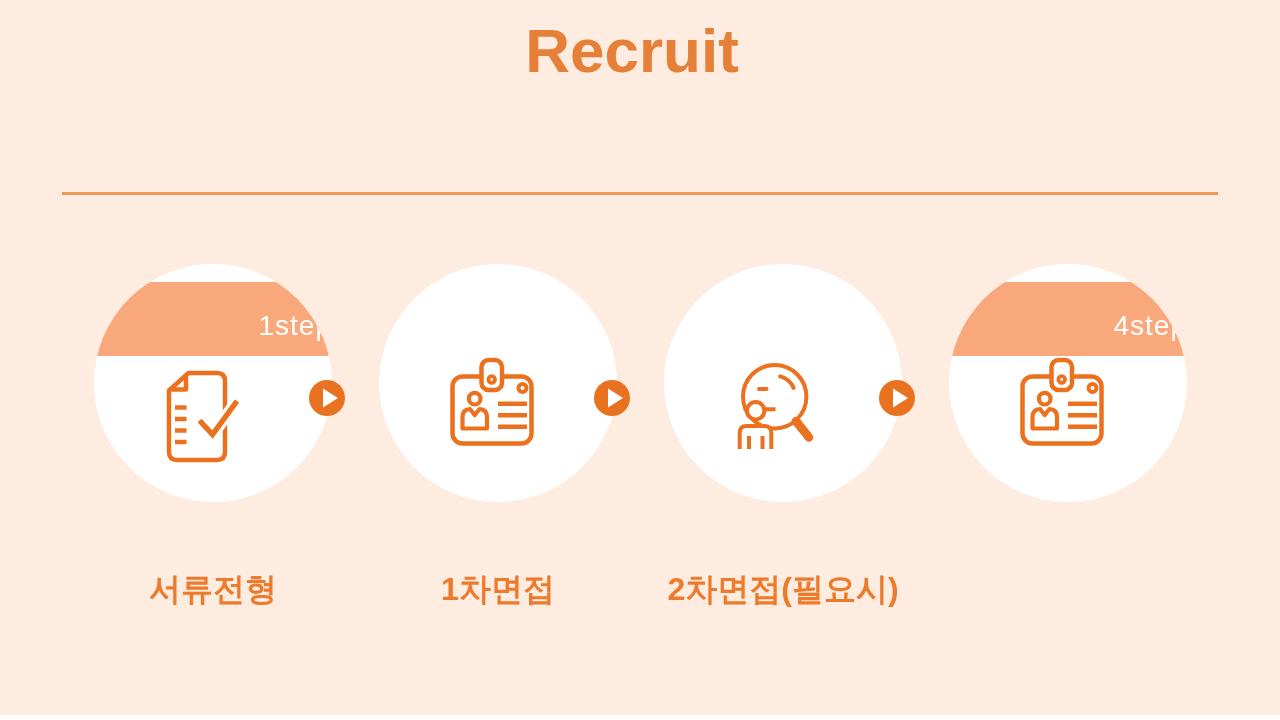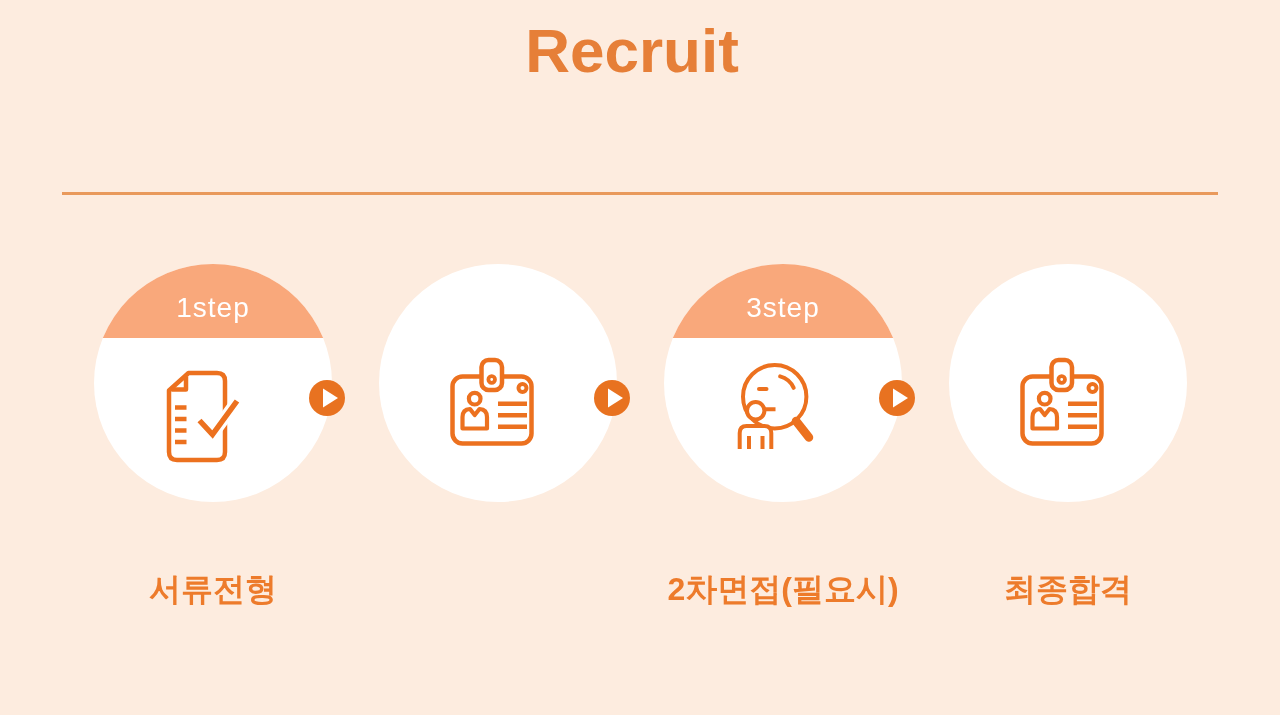--- a/index.html
+++ b/index.html
@@ -24,23 +24,23 @@
     position:absolute;top:192px;left:62px;width:1156px;height:3px;
     background:var(--divider,#e9995b);
   }
 
   
   .circle{
     position:absolute;top:264px;width:238px;height:238px;border-radius:50%;
     background:var(--circle,#ffffff);overflow:hidden;
   }
   .cap{
-    position:absolute;top:0;left:0;right:0;height:61px;
+    position:absolute;top:18px;left:0;right:0;height:61px;
     background:var(--cap,#f9a87b);
-    display:flex;align-items:center;justify-content:center;
+    display:flex;align-items:center;justify-content:flex-end;
     padding-top:13px;box-sizing:content-box;
   }
   .cap span{
     font-size:28px;font-weight:500;color:var(--capText,#ffffff);letter-spacing:1px;
   }
   .icon-box{position:absolute;left:64px;width:110px;height:110px;}
   .icon-box svg{display:block;width:110px;height:110px;}
 
   
   .arrow{
@@ -98,39 +98,39 @@
         <circle cx="31.7" cy="43.7" r="5.8" stroke-width="4.2" fill="#ffffff"></circle>
         <path d="M19.5,73.5 L19.5,62 Q19.5,54.5 27,54 L31.7,60 L36.5,54 Q44,54.5 44,62 L44,73.5 Z" stroke-width="4.2" fill="#ffffff" stroke-linejoin="round"></path>
         <line x1="55" y1="48.7" x2="84" y2="48.7"></line>
         <line x1="55" y1="60.3" x2="84" y2="60.3"></line>
         <line x1="55" y1="71.7" x2="84" y2="71.7"></line>
       </svg>
     </div>
   </div>
 
   <div class="circle" style="left:664px">
-    <div class="cap">
-      <span>3step</span>
-    </div>
     <div class="icon-box" style="top:96px">
       <svg viewBox="0 0 110 110" fill="none" stroke="#ec711f" stroke-width="4">
         <circle cx="46.7" cy="36.7" r="31.7"></circle>
         <path d="M52.1,16.4 A21,21 0 0 1 65.7,27.8" stroke-linecap="round"></path>
         <line x1="31" y1="29" x2="38.5" y2="29" stroke-linecap="round"></line>
         <line x1="68" y1="61" x2="81" y2="77.5" stroke-width="8.5" stroke-linecap="round"></line>
         <circle cx="27.7" cy="50.7" r="8.7" fill="#ffffff"></circle>
         <line x1="36.7" y1="49.3" x2="47.5" y2="49.3"></line>
         <path d="M11.7,89 L11.7,73 Q11.7,66 18.7,66 L36.3,66 Q43.3,66 43.3,73 L43.3,89" fill="#ffffff"></path>
         <line x1="21" y1="76" x2="21" y2="89"></line>
         <line x1="34.5" y1="76" x2="34.5" y2="89"></line>
       </svg>
     </div>
   </div>
 
   <div class="circle" style="left:949px">
+    <div class="cap">
+      <span>4step</span>
+    </div>
     <div class="icon-box" style="top:91px">
       <svg viewBox="0 0 110 110" fill="none" stroke="#ec711f" stroke-width="4.5">
         <rect x="9.5" y="21.5" width="79" height="67" rx="10"></rect>
         <rect x="38.5" y="5" width="20.5" height="30" rx="7" fill="#ffffff"></rect>
         <circle cx="48.7" cy="24.5" r="3.3" stroke-width="3.8" fill="#ffffff"></circle>
         <circle cx="79.5" cy="33" r="4" stroke-width="4" fill="#ffffff"></circle>
         <circle cx="31.7" cy="43.7" r="5.8" stroke-width="4.2" fill="#ffffff"></circle>
         <path d="M19.5,73.5 L19.5,62 Q19.5,54.5 27,54 L31.7,60 L36.5,54 Q44,54.5 44,62 L44,73.5 Z" stroke-width="4.2" fill="#ffffff" stroke-linejoin="round"></path>
         <line x1="55" y1="48.7" x2="84" y2="48.7"></line>
         <line x1="55" y1="60.3" x2="84" y2="60.3"></line>
@@ -149,17 +149,17 @@
         <polygon points="14,8.5 29,18 14,27.5" fill="#ffffff"></polygon>
       </svg>
   </div>
   <div class="arrow" style="left:879px">
     <svg viewBox="0 0 36 36">
         <polygon points="14,8.5 29,18 14,27.5" fill="#ffffff"></polygon>
       </svg>
   </div>
 
   <div class="step-label" style="left:33px">서류전형</div>
+  <div class="step-label" style="left:318px">1차면접</div>
   <div class="step-label" style="left:603px">2차면접(필요시)</div>
-  <div class="step-label" style="left:888px">최종합격</div>
 
   <div class="bottom-strip"></div>
 </div>
 
 </body></html>

